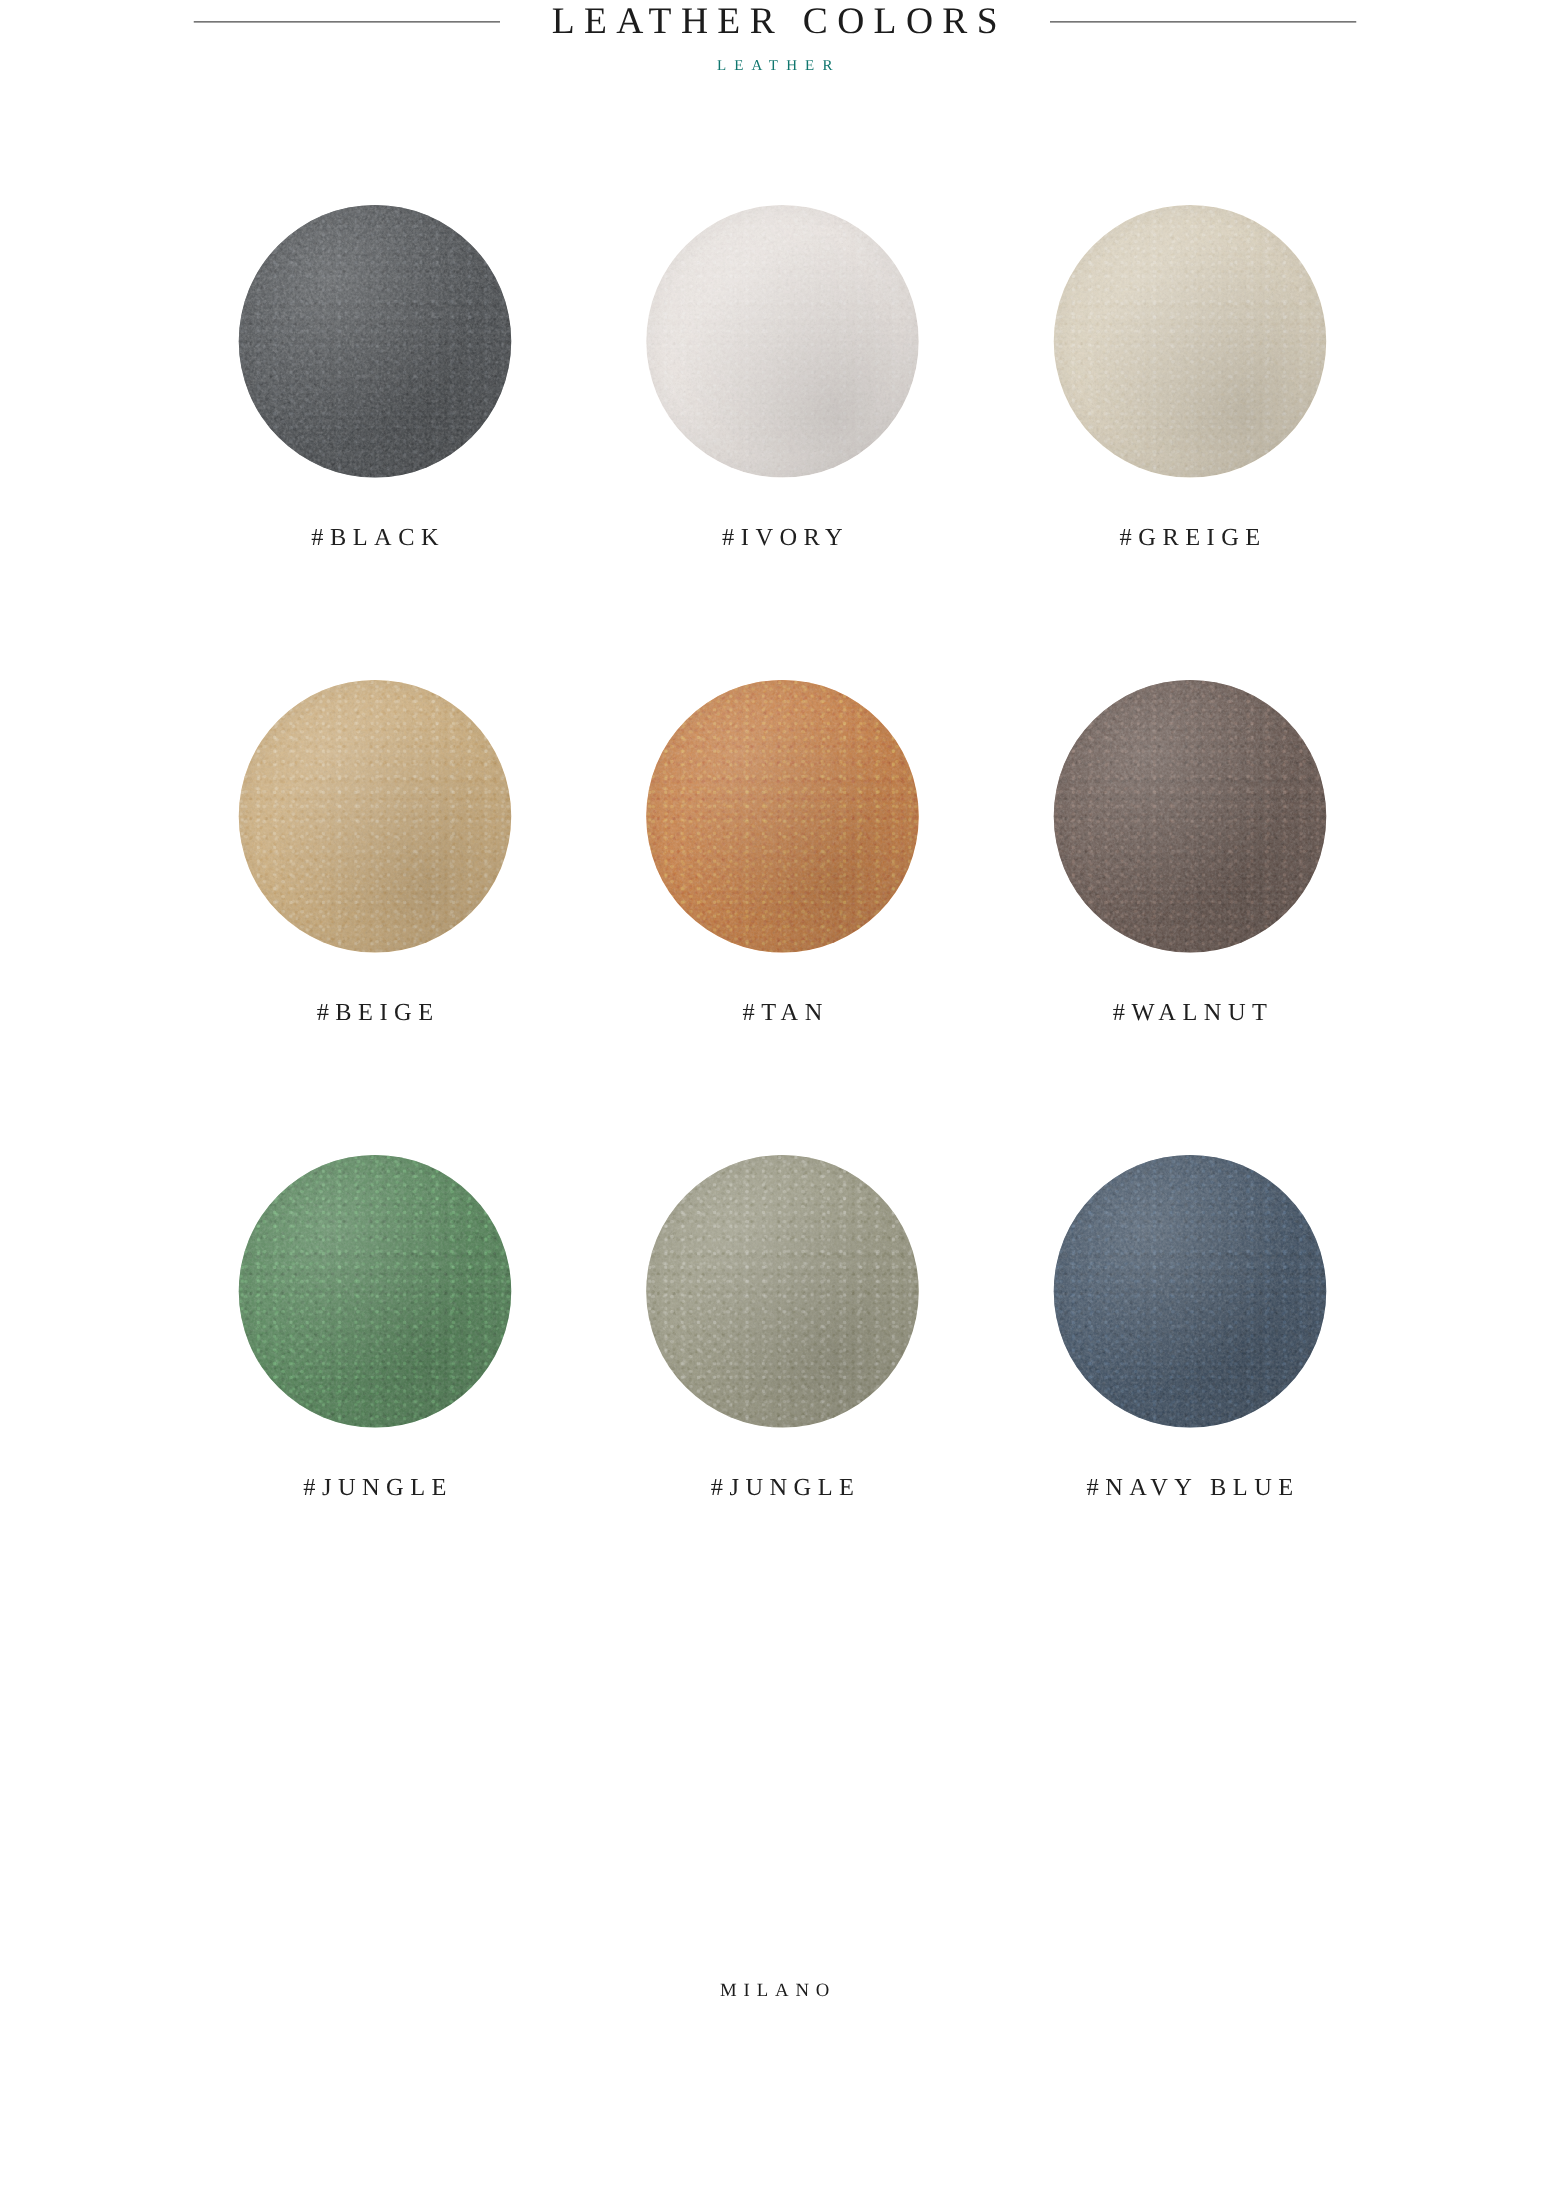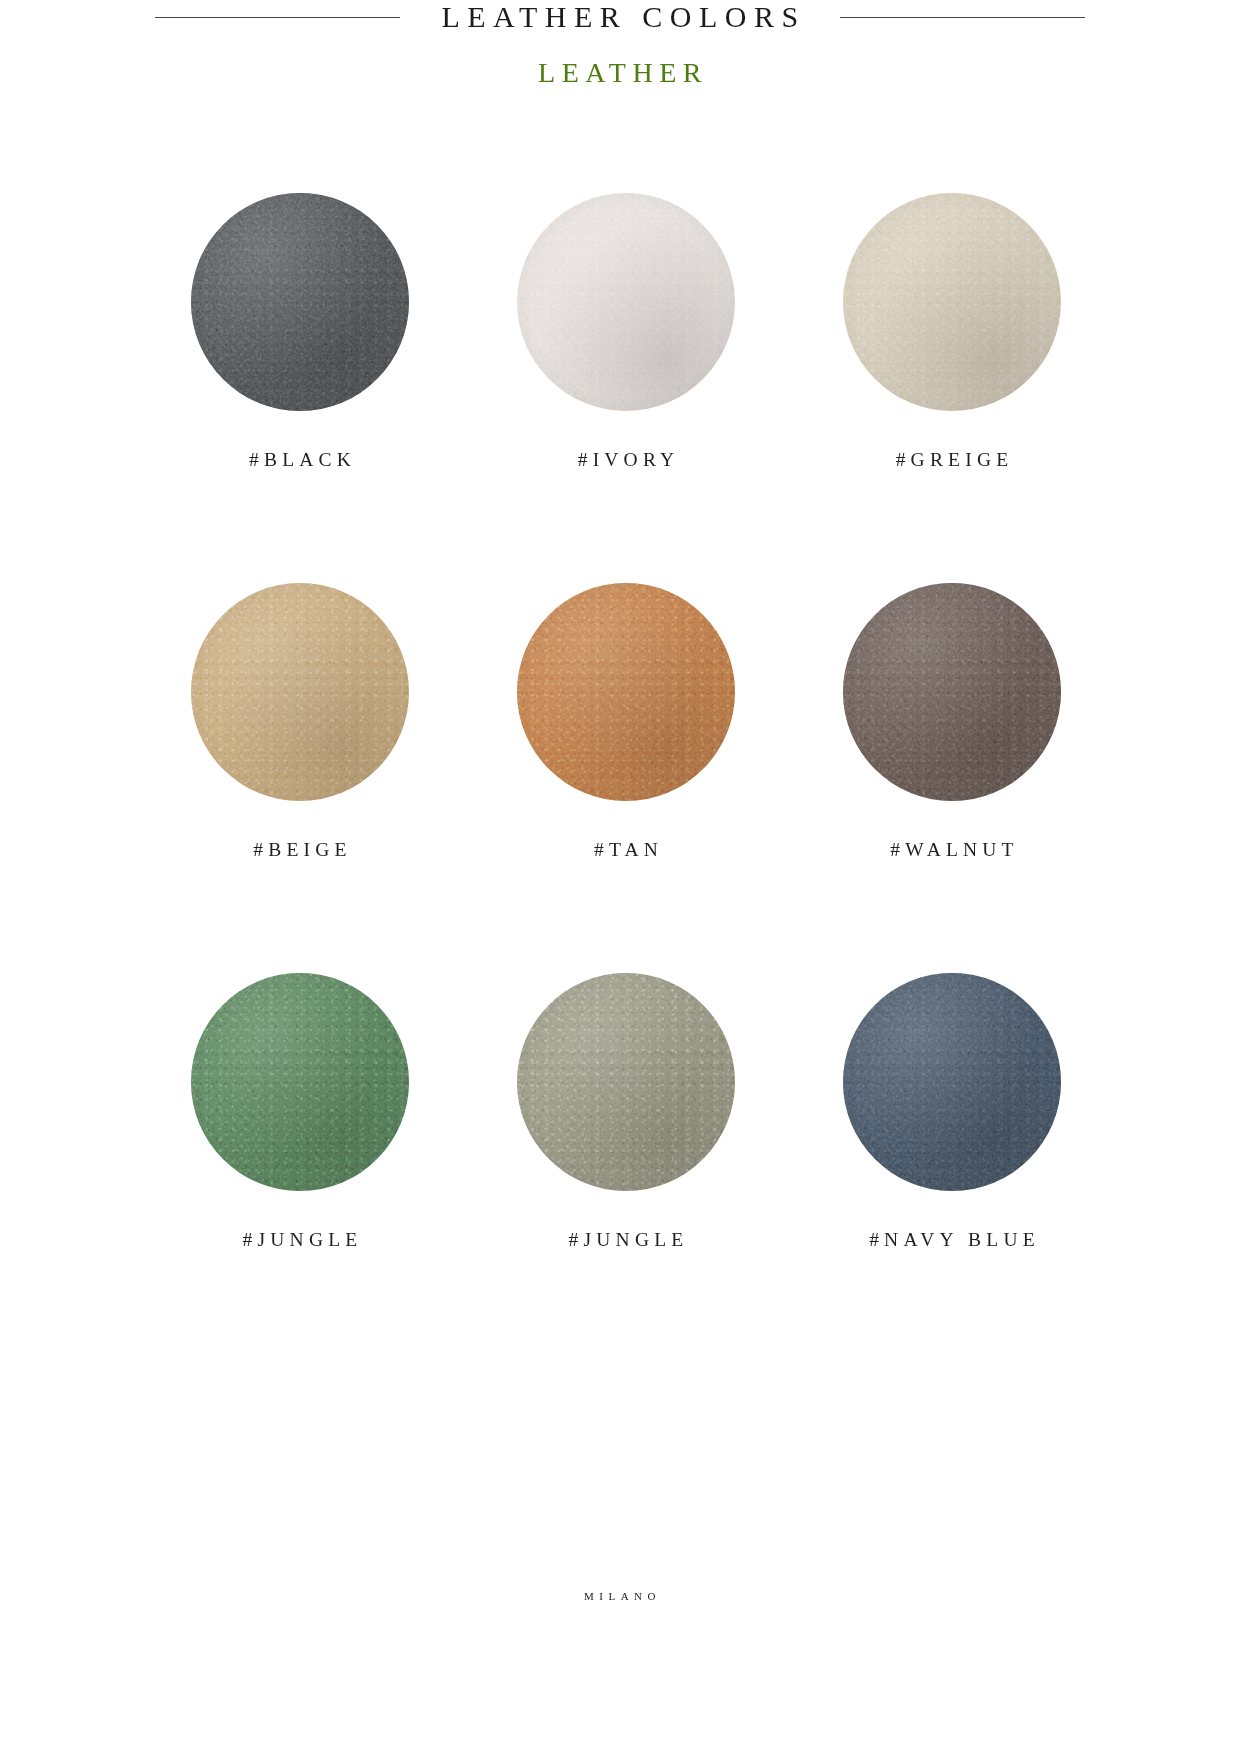--- a/index.html
+++ b/index.html
@@ -34,33 +34,33 @@
   .main-title {
     font-size: 30px;
     letter-spacing: 7.5px;
     color: #1c1c1c;
     font-weight: 400;
     white-space: nowrap;
     text-indent: 7px;
   }
 
   .sub-title {
-    margin-top: 23px;
-    font-size: 28px;
+    margin-top: 11px;
+    font-size: 12px;
     letter-spacing: 6.5px;
-    color: #4d7c0f;
+    color: #0f766e;
     text-indent: 6px;
   }
 
   
   .grid {
     margin-top: 104px;
     display: flex;
     flex-direction: column;
-    gap: 10px;
+    gap: 0;
     padding-left: 12px;
   }
 
   .row {
     display: flex;
     justify-content: center;
     gap: 64px;
     height: 380px;
   }
 
@@ -145,21 +145,21 @@
 
   .brand {
     font-size: 35px;
     letter-spacing: 6.5px;
     color: #1c1c1c;
     text-indent: 6px;
   }
 
   .brand-sub {
     margin-top: 18px;
-    font-size: 11px;
+    font-size: 15px;
     letter-spacing: 5.5px;
     color: #1c1c1c;
     text-indent: 5px;
   }
 </style>
 </head>
 <body>
 
 <svg width="0" height="0" style="position:absolute" aria-hidden="true">
   <defs>

